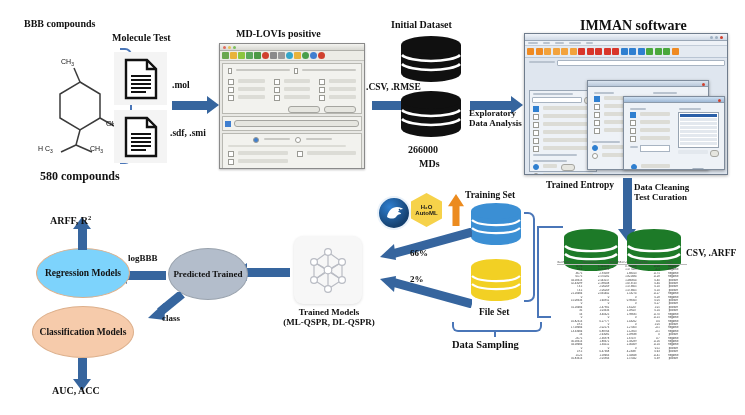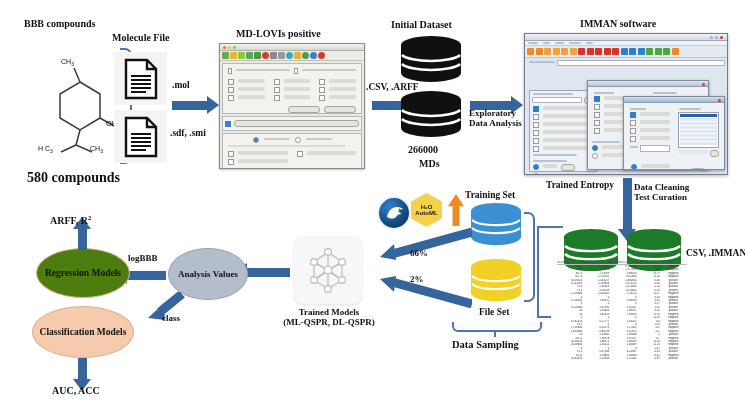--- a/index.html
+++ b/index.html
@@ -120,26 +120,26 @@
     <span>OH</span>
   </div>
   <div class="abs" style="left:4px;top:93px;font-size:7px;font-family:'Liberation Sans',sans-serif;">
     <span>H C</span><sub style="font-size:5px;">3</sub>
   </div>
   <div class="abs" style="left:56px;top:93px;font-size:7px;font-family:'Liberation Sans',sans-serif;">
     <span>CH</span><sub style="font-size:5px;">3</sub>
   </div>
 </div>
 
-<div class="abs lbl" style="left:27px;top:170px;font-size:14px;">580 compounds</div>
+<div class="abs lbl" style="left:40px;top:170px;font-size:12px;">580 compounds</div>
 
 <div class="brk-r" style="left:120px;top:48px;width:10px;height:112px;"></div>
 <div class="abs" style="left:130px;top:102px;width:8px;height:2px;background:#4a76b8;"></div>
 
-<div class="abs lbl" style="left:112px;top:32px;font-size:10px;">Molecule File</div>
+<div class="abs lbl" style="left:112px;top:32px;font-size:10px;">Molecule Test</div>
 
 <div class="docbox" style="left:114px;top:52px;width:53px;height:53px;">
   <svg width="34" height="42" viewBox="0 0 34 42">
     <path d="M2 2 H23 L32 11 V40 H2 Z" fill="#fff" stroke="#111" stroke-width="2.4"></path>
     <path d="M23 2 V11 H32" fill="none" stroke="#111" stroke-width="2.4"></path>
     <g stroke="#111" stroke-width="2">
       <path d="M7 18 H27"></path>
         <path d="M7 22 H27"></path>
         <path d="M7 26 H27"></path>
       <path d="M7 30 H27"></path>
@@ -277,21 +277,21 @@
             <span class="fld"></span>
           </div>
       </div>
     </div>
 
   </div>
 
 </div>
 
 <div class="arrow-r" style="left:372px;top:101px;width:42px;"></div>
-<div class="abs lbl" style="left:366px;top:82px;font-size:9.5px;">.CSV, .ARFF</div>
+<div class="abs lbl" style="left:366px;top:82px;font-size:9.5px;">.CSV, .RMSE</div>
 
 <div class="abs lbl" style="left:391px;top:19px;font-size:10px;">Initial Dataset</div>
 
 <div class="cyl" style="left:400px;top:35px;width:62px;height:48px;">
   <svg width="62" height="48" viewBox="0 0 62 48">
     <path d="M1 10 V38 A30 9 0 0 0 61 38 V10 Z" fill="#101010"></path>
     <ellipse cx="31" cy="10" rx="30" ry="9" fill="#101010"></ellipse>
     <g stroke="#fff" stroke-width="2.6" fill="none">
       <path d="M2 20 A30 8 0 0 0 60 20"></path>
       <path d="M2 29 A30 8 0 0 0 60 29"></path>
@@ -312,21 +312,21 @@
 
 <div class="abs lbl" style="left:408px;top:144px;font-size:10px;">266000</div>
 <div class="abs lbl" style="left:419px;top:158px;font-size:10px;">MDs</div>
 
 <div class="arrow-r" style="left:470px;top:101px;width:42px;"></div>
 <div class="abs lbl wrap" style="left:469px;top:108px;font-size:9px;width:60px;">
   <span>Exploratory</span><br>
   <span>Data Analysis</span>
 </div>
 
-<div class="abs lbl" style="left:580px;top:18px;font-size:10px;">IMMAN software</div>
+<div class="abs lbl" style="left:580px;top:18px;font-size:14px;">IMMAN software</div>
 
 <div class="win2" style="left:524px;top:33px;width:202px;height:140px;">
   <div class="win2-tb">
     <span class="dot" style="right:14px;background:#9fb0c2;"></span>
     <span class="dot" style="right:9px;background:#9fb0c2;"></span>
     <span class="dot" style="right:4px;background:#d0402e;"></span>
   </div>
   <div style="height:4px;background:#eef2f7;border-bottom:1px solid #c2ccd8;display:flex;gap:5px;padding:0 3px;">
     <span class="ln2" style="width:10px;margin:1px 0;"></span>
     <span class="ln2" style="width:7px;margin:1px 0;"></span>
@@ -533,21 +533,21 @@
   <svg width="56" height="44" viewBox="0 0 56 44">
     <path d="M1 9 V35 A27 8 0 0 0 55 35 V9 Z" fill="#1d7a28"></path>
     <ellipse cx="28" cy="9" rx="27" ry="8" fill="#1d7a28"></ellipse>
     <g stroke="#fff" stroke-width="2.4" fill="none">
       <path d="M2 18 A27 7 0 0 0 54 18"></path>
       <path d="M2 26 A27 7 0 0 0 54 26"></path>
     </g>
   </svg>
 </div>
 
-<div class="abs lbl" style="left:686px;top:248px;font-size:9.5px;">CSV, .IMMAN</div>
+<div class="abs lbl" style="left:686px;top:248px;font-size:9.5px;">CSV, .ARFF</div>
 
 <div class="dtable" style="left:557px;top:261px;width:130px;">
   <div class="drow" style="font-size:2.6px;color:#4a4a4a;border-bottom:.3px solid #bbb;">
     <span class="dcell" style="width:26px;">GJ-DK-INA</span>
     <span class="dcell" style="width:26px;">AV-V-NE-DC2</span>
     <span class="dcell" style="width:26px;">AP-DK-NE-DC3</span>
     <span class="dcell" style="width:22px;">R-Lag BBB</span>
     <span class="dcell" style="width:24px;text-align:center;">class</span>
   </div>
   <div id="tbody">
@@ -839,35 +839,35 @@
 </div>
 <div class="abs lbl wrap" style="left:278px;top:307px;width:102px;text-align:center;font-size:9px;">
   <span>Trained Models</span><br>
   <span>(ML-QSPR, DL-QSPR)</span>
 </div>
 
 <div class="arrow-l" style="left:246px;top:268px;width:44px;"></div>
 
 <div class="ell" style="left:168px;top:248px;width:78px;height:50px;background:#b3bdcb;
             border:1px solid #9aa3ae;font-size:9px;">
-  <span>Analysis Values</span>
+  <span>Predicted Trained</span>
 </div>
 
 <div class="arrow-l" style="left:126px;top:271px;width:40px;"></div>
 <div class="abs lbl" style="left:128px;top:253px;font-size:9px;">logBBB</div>
 
 <div class="abs" style="left:140px;top:292px;width:46px;height:34px;">
   <svg width="46" height="34" viewBox="0 0 46 34">
     <path d="M42 2 L20 20" stroke="#36659e" stroke-width="9" stroke-linecap="butt"></path>
     <path d="M24 11 L8 26 L25 28 Z" fill="#36659e"></path>
   </svg>
 </div>
 <div class="abs lbl" style="left:162px;top:313px;font-size:9px;">class</div>
 
-<div class="ell" style="left:36px;top:248px;width:92px;height:48px;background:#4d7c0f;
+<div class="ell" style="left:36px;top:248px;width:92px;height:48px;background:#7dd3fc;
             border:1px solid #ddb08c;font-size:9.5px;">
   <span>Regression Models</span>
 </div>
 
 <div class="arrow-u" style="left:78px;top:228px;height:22px;"></div>
 <div class="abs lbl" style="left:50px;top:214px;font-size:10px;">
   <span>ARFF, R</span><sup style="font-size:6.5px;">2</sup>
 </div>
 
 <div class="ell" style="left:32px;top:306px;width:100px;height:50px;background:#f6cbab;

